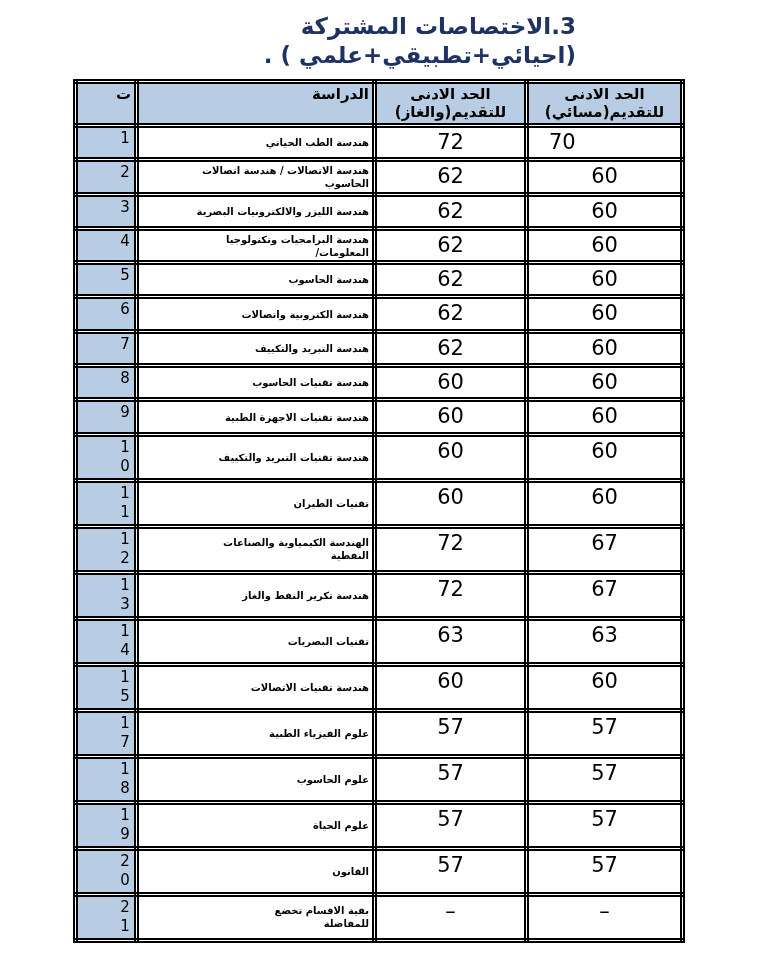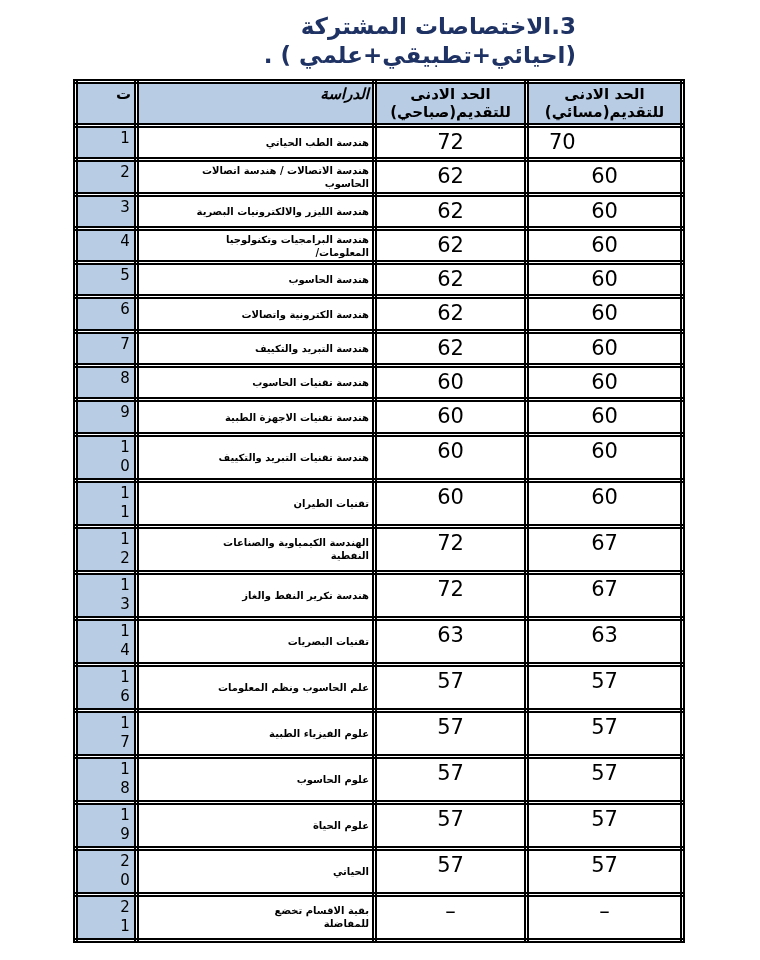--- a/index.html
+++ b/index.html
@@ -45,21 +45,21 @@
   }
   thead th {
     background: #b8cce4;
     font-weight: 700;
     font-size: 15px;
     direction: rtl;
     vertical-align: top;
     color: #000;
   }
   th.h-num   { text-align: right; }
-  th.h-study { text-align: right; font-style: italic; }
+  th.h-study { text-align: right; }
   th.h-val   { text-align: center; }
   th.h-val div { line-height: 1.25; }
 
   td.c-num {
     background: #b8cce4;
     text-align: right;
     vertical-align: top;
     font-size: 15px;
     padding-right: 4px;
   }
@@ -105,21 +105,21 @@
       <col class="w-study">
       <col class="w-morning">
       <col class="w-evening">
     </colgroup>
     <thead>
       <tr>
         <th class="h-num">ت</th>
         <th class="h-study">الدراسة</th>
         <th class="h-val">
           <div>الحد الادنى</div>
-          <div>للتقديم(صباحي)</div>
+          <div>للتقديم(والغاز)</div>
         </th>
         <th class="h-val">
           <div>الحد الادنى</div>
           <div>للتقديم(مسائي)</div>
         </th>
       </tr>
     </thead>
     <tbody id="tbody">
   <tr>
     <td class="c-num">
@@ -243,29 +243,29 @@
 
   <tr>
     <td class="c-num">
       <span class="numwrap">14</span>
     </td>
     <td class="c-study">تقنيات البصريات</td>
     <td class="c-val">63</td>
     <td class="c-val">63</td>
   </tr>
 
-
-  <tr>
-    <td class="c-num">
-      <span class="numwrap">16</span>
-    </td>
-    <td class="c-study">علم الحاسوب ونظم المعلومات</td>
-    <td class="c-val">57</td>
-    <td class="c-val">57</td>
-  </tr>
+  <tr>
+    <td class="c-num">
+      <span class="numwrap">15</span>
+    </td>
+    <td class="c-study">هندسة تقنيات الاتصالات</td>
+    <td class="c-val">60</td>
+    <td class="c-val">60</td>
+  </tr>
+
 
   <tr>
     <td class="c-num">
       <span class="numwrap">17</span>
     </td>
     <td class="c-study">علوم الفيزياء الطبية</td>
     <td class="c-val">57</td>
     <td class="c-val">57</td>
   </tr>
 
@@ -284,21 +284,21 @@
     </td>
     <td class="c-study">علوم الحياة</td>
     <td class="c-val">57</td>
     <td class="c-val">57</td>
   </tr>
 
   <tr>
     <td class="c-num">
       <span class="numwrap">20</span>
     </td>
-    <td class="c-study">الحياتي</td>
+    <td class="c-study">القانون</td>
     <td class="c-val">57</td>
     <td class="c-val">57</td>
   </tr>
 
   <tr>
     <td class="c-num">
       <span class="numwrap">21</span>
     </td>
     <td class="c-study">بقية الاقسام تخضع
 للمفاضلة</td>

